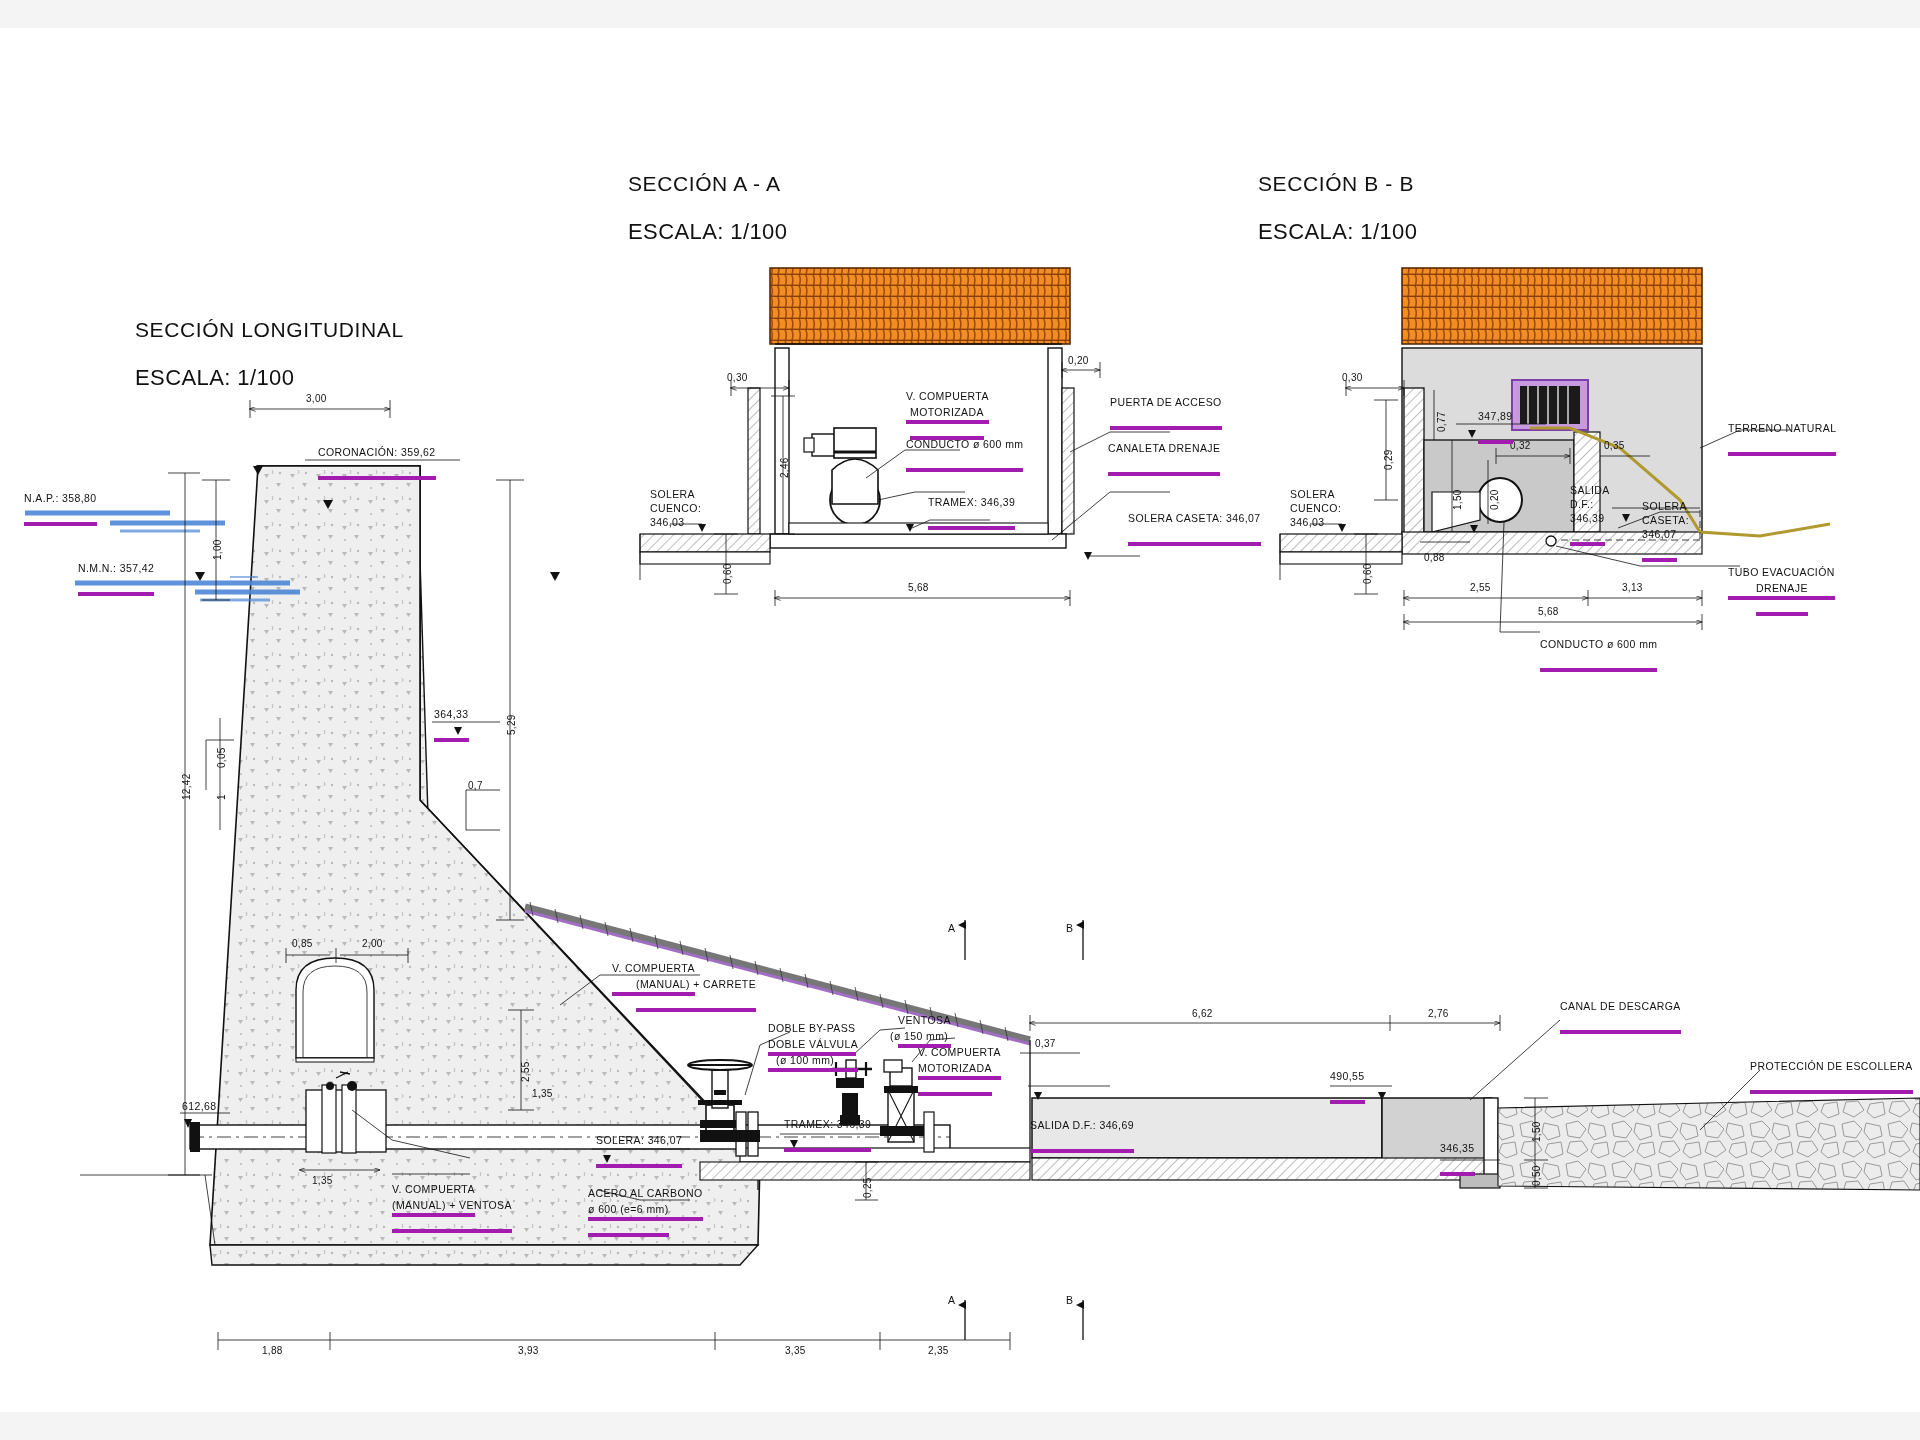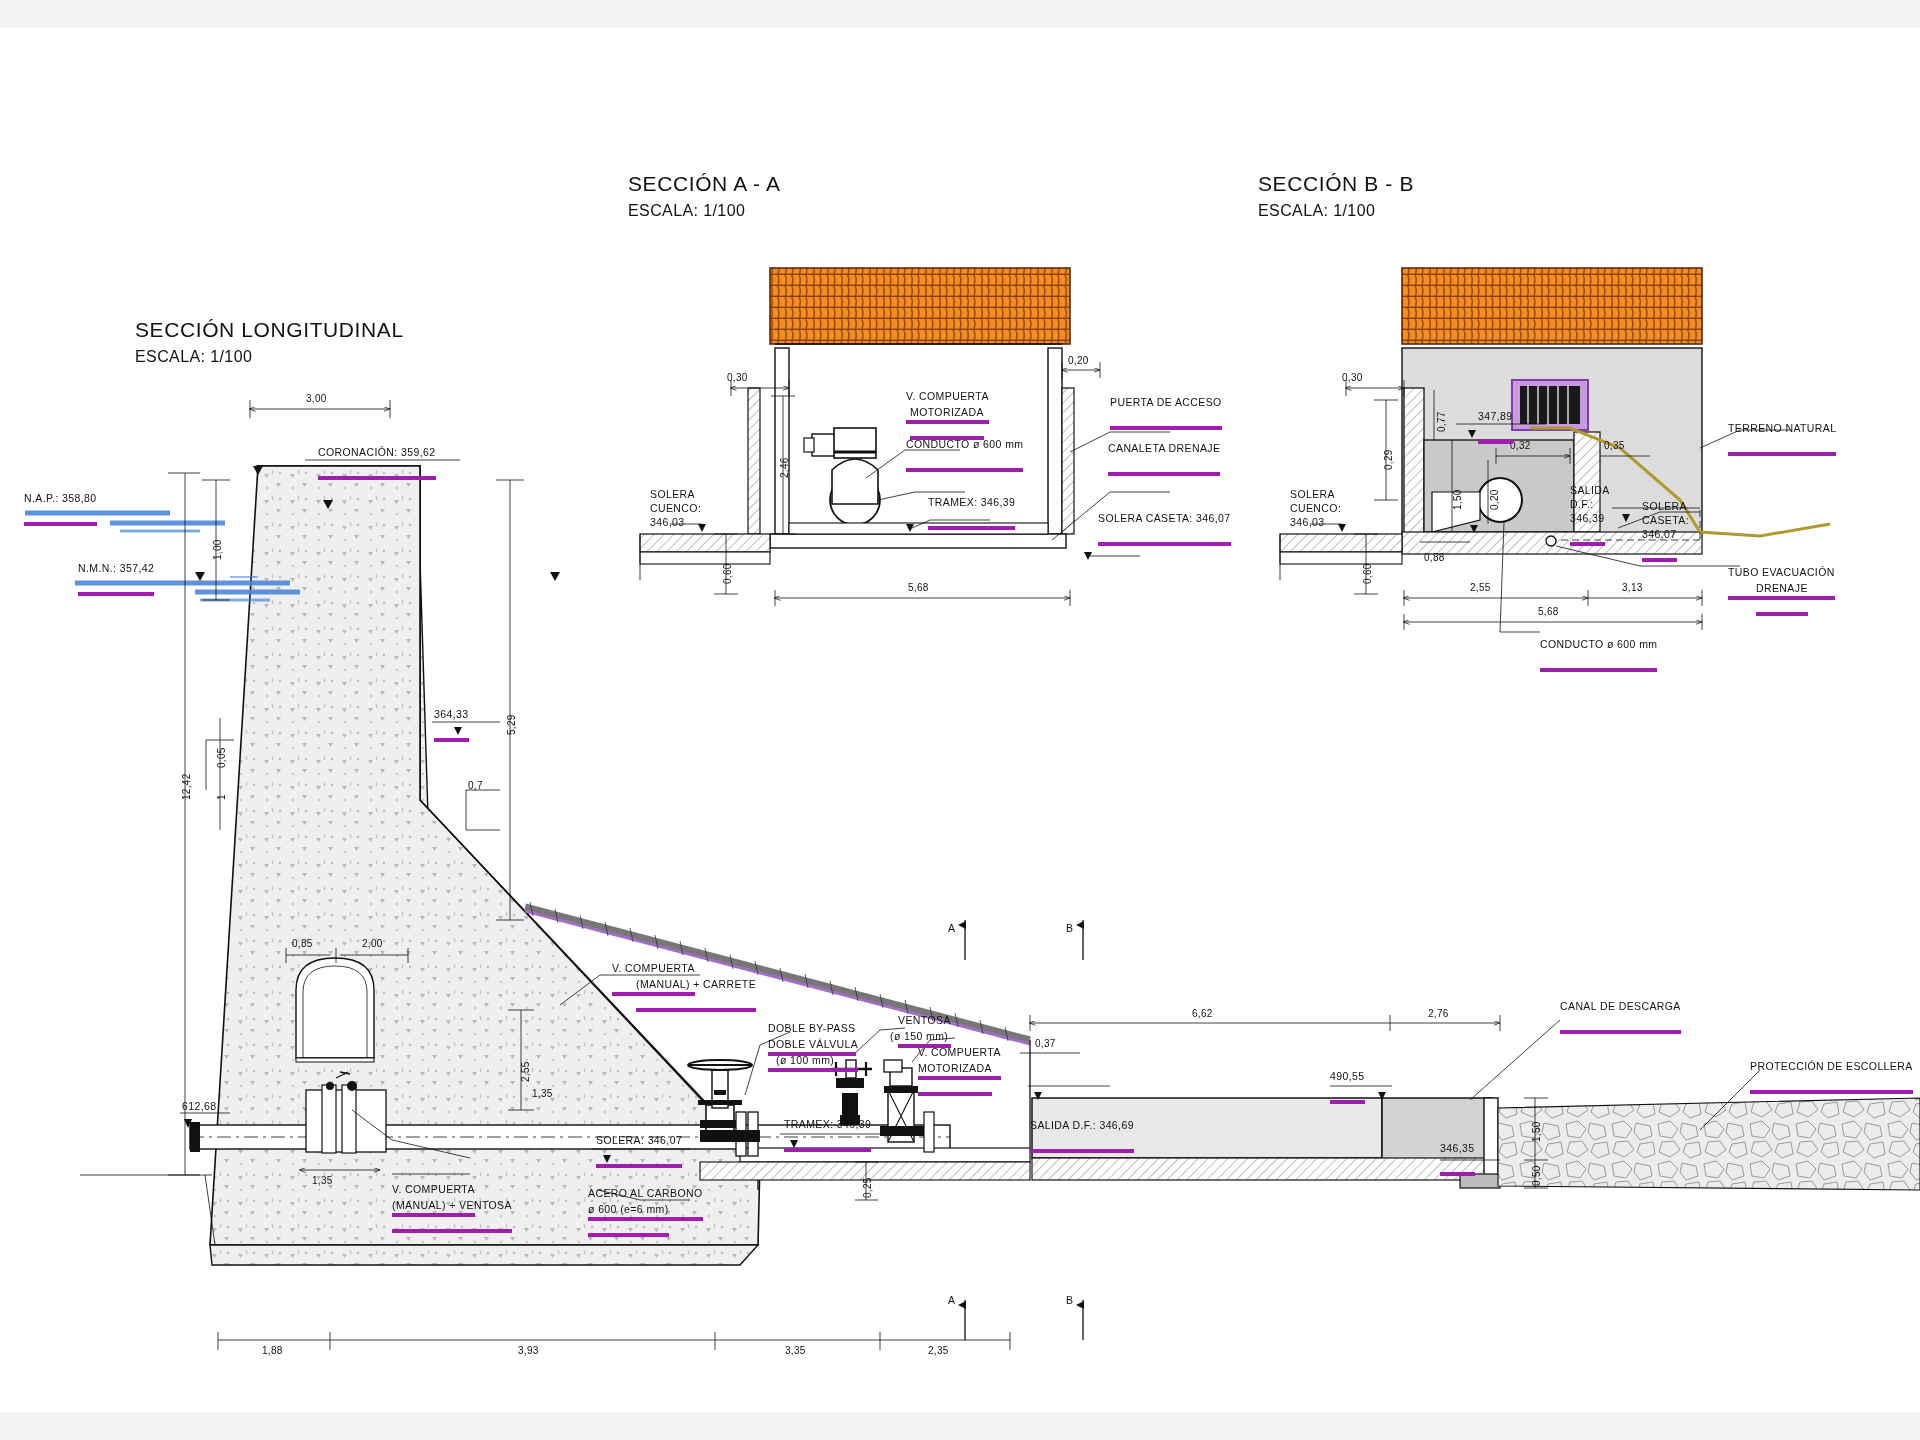--- a/index.html
+++ b/index.html
@@ -2,21 +2,21 @@
 <html><head>
 <meta charset="utf-8">
 <style>
   html,body{margin:0;padding:0;background:#f4f4f4;}
   body{width:1920px;height:1440px;font-family:"Liberation Sans",sans-serif;overflow:hidden;}
   #sheet{position:absolute;left:0;top:0;width:1920px;height:1440px;background:#ffffff;}
   #topband{position:absolute;left:0;top:0;width:1920px;height:28px;background:#f4f4f4;}
   #botband{position:absolute;left:0;top:1412px;width:1920px;height:28px;background:#f4f4f4;}
   .t{position:absolute;white-space:nowrap;color:#111;font-family:"Liberation Sans",sans-serif;}
   .ttl{font-size:21px;letter-spacing:.6px;}
-  .sub{font-size:16px;letter-spacing:.4px;}
+  .sub{font-size:22px;letter-spacing:.4px;margin-top:17px;}
   .lab{font-size:10.5px;letter-spacing:.4px;}
   .dim{font-size:10px;letter-spacing:.3px;}
   .dimv{font-size:10px;letter-spacing:.3px;transform-origin:0 0;transform:rotate(-90deg);}
   .ul{border-bottom:4px solid #a21caf;padding-bottom:18px;}
   svg{position:absolute;left:0;top:0;}
   .ln{stroke:#111;fill:none;}
   .thin{stroke-width:.8}
   .med{stroke-width:1.3}
 </style>
 </head>
@@ -477,21 +477,21 @@
   <div class="t dimv" style="left:722px;top:584px">0,60</div>
   <div class="t dim" style="left:1068px;top:355px">0,20</div>
   <div class="t dim" style="left:908px;top:582px">5,68</div>
 
   <div class="t lab ul" style="left:906px;top:390px">V. COMPUERTA</div>
   <div class="t lab ul" style="left:910px;top:406px">MOTORIZADA</div>
   <div class="t lab ul" style="left:906px;top:438px">CONDUCTO  ø 600  mm</div>
   <div class="t lab ul" style="left:928px;top:496px">TRAMEX:  346,39</div>
   <div class="t lab ul" style="left:1110px;top:396px">PUERTA  DE  ACCESO</div>
   <div class="t lab ul" style="left:1108px;top:442px">CANALETA  DRENAJE</div>
-  <div class="t lab ul" style="left:1098px;top:512px">SOLERA  CASETA:  346,07</div>
+  <div class="t lab ul" style="left:1128px;top:512px">SOLERA  CASETA:  346,07</div>
   <div class="t lab" style="left:650px;top:488px">SOLERA</div>
   <div class="t lab" style="left:650px;top:502px">CUENCO:</div>
   <div class="t lab" style="left:650px;top:516px">346,03</div>
 
   <div class="t dim" style="left:1342px;top:372px">0,30</div>
   <div class="t dimv" style="left:1436px;top:432px">0,77</div>
   <div class="t dimv" style="left:1452px;top:510px">1,50</div>
   <div class="t dim" style="left:1510px;top:440px">0,32</div>
   <div class="t dimv" style="left:1489px;top:510px">0,20</div>
   <div class="t dim" style="left:1424px;top:552px">0,88</div>

